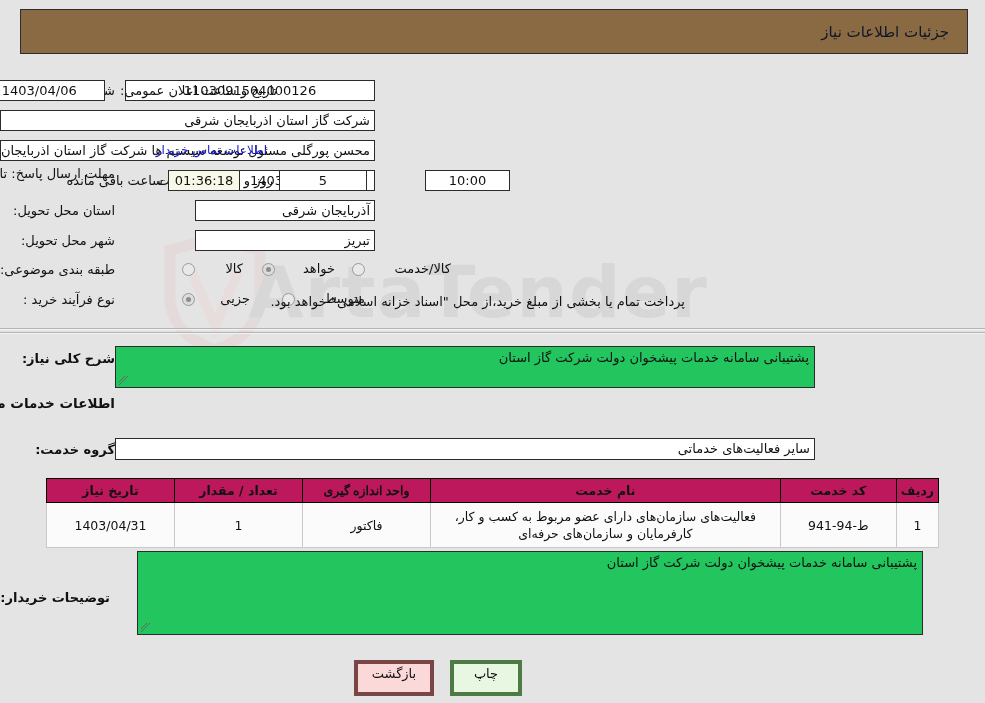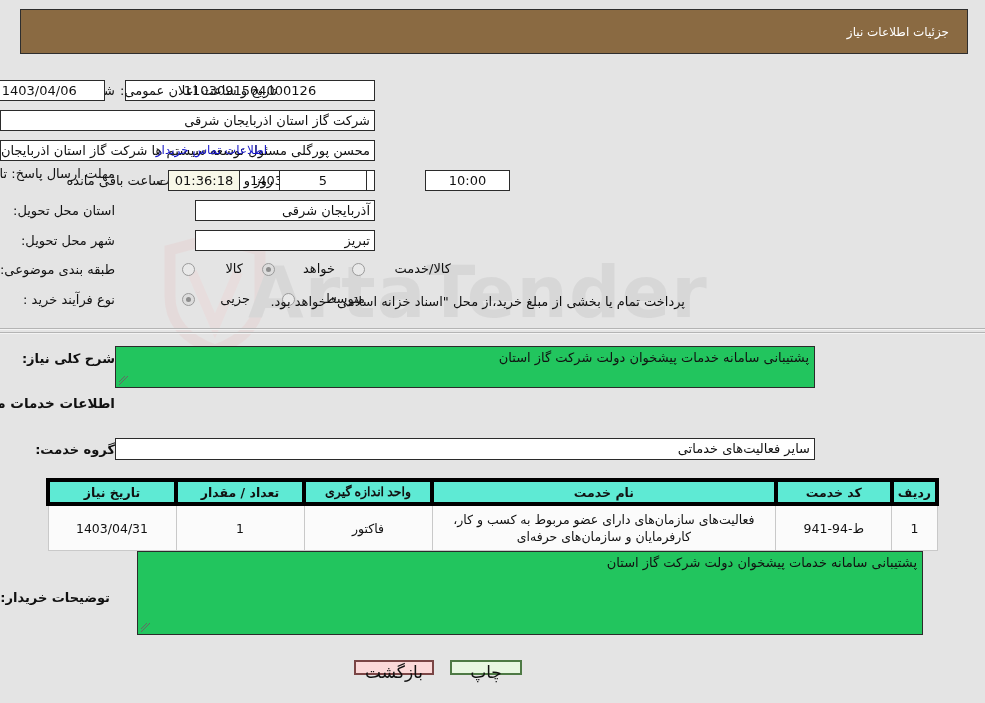--- a/index.html
+++ b/index.html
@@ -43,22 +43,22 @@
     width: 948px; height: 45px;
     background: #8a6a42;
     border: 1px solid #2e2e2e;
     display: flex;
     align-items: center;
     justify-content: flex-start;
     padding-right: 18px;
     z-index: 2;
   }
   .header-title {
-    color: #ffffff;
-    font-size: 12px;
+    color: #0f172a;
+    font-size: 15px;
   }
 
   
   .panel {
     position: absolute;
     left: 0; top: 60px;
     width: 985px;
     z-index: 1;
   }
 
@@ -157,22 +157,22 @@
 
   
   .tbl {
     position: absolute;
     left: 46px; top: 478px;
     width: 893px;
     border-collapse: collapse;
     font-size: 12.5px;
   }
   .tbl th {
-    background: #5eead4;
-    border: 4px solid #000000;
+    background: #be185d;
+    border: 1px solid #000000;
     color: #111;
     font-weight: bold;
     height: 24px;
     padding: 2px 4px;
     text-align: center;
     white-space: nowrap;
   }
   .tbl td {
     background: #fbfbfb;
     border: 1px solid #c9c9c9;
@@ -180,23 +180,23 @@
     text-align: center;
     color: #111;
     vertical-align: middle;
     line-height: 17px;
   }
   .tbl td.name { text-align: center; }
 
   
   .btn {
     position: absolute;
-    height: 15px;
-    border: 2px solid #8b5cf6;
-    font-size: 17px;
+    height: 36px;
+    border: 4px solid #8b5cf6;
+    font-size: 13px;
     line-height: 20px;
     text-align: center;
     cursor: pointer;
     color: #111;
     padding: 0 6px;
   }
   .btn-print  { background: #e8f7e2; border-color: #4e7a45; }
   .btn-back   { background: #fbd9d9; border-color: #7a4545; }
 </style>
 </head>

